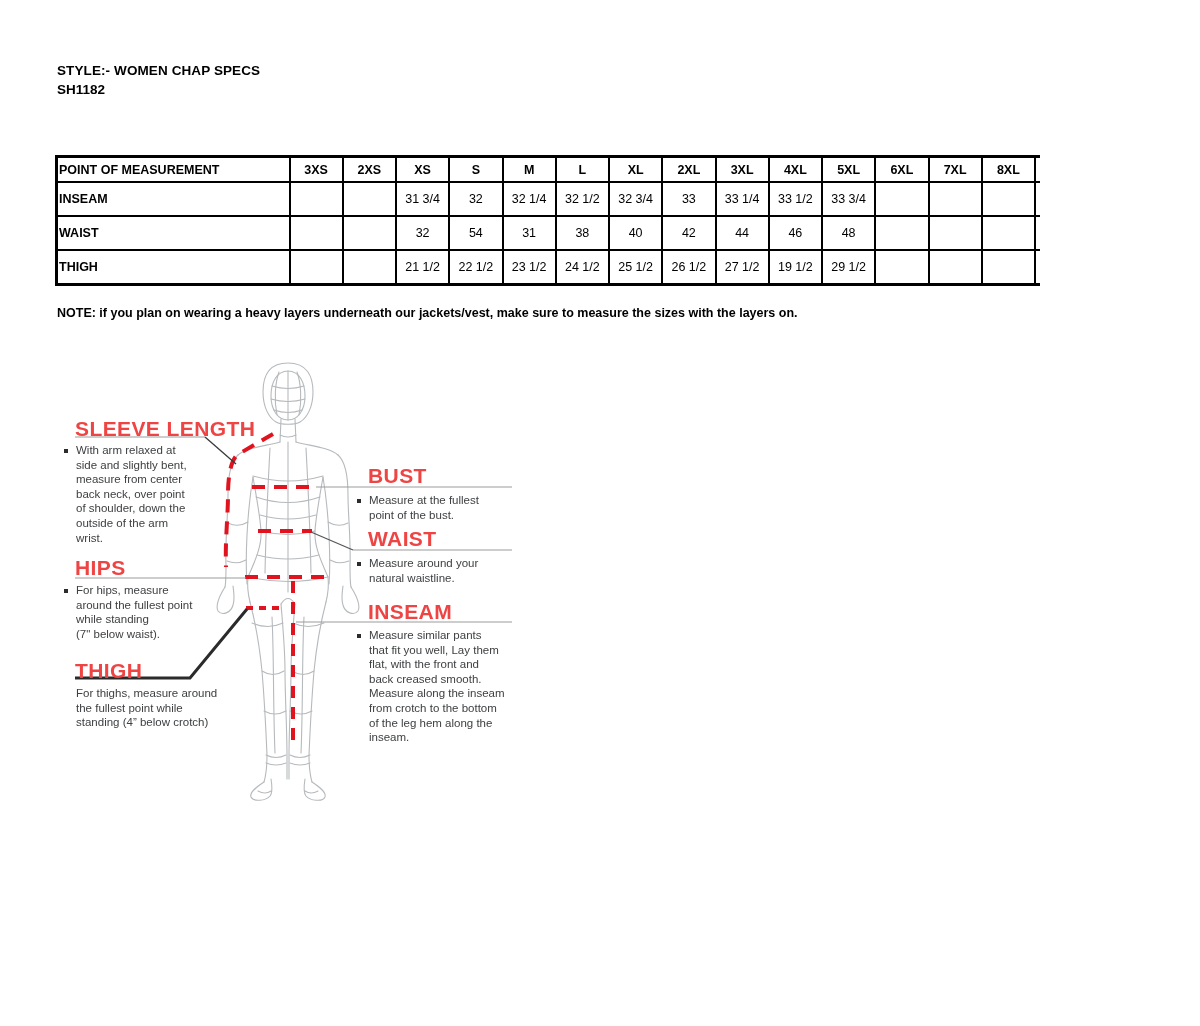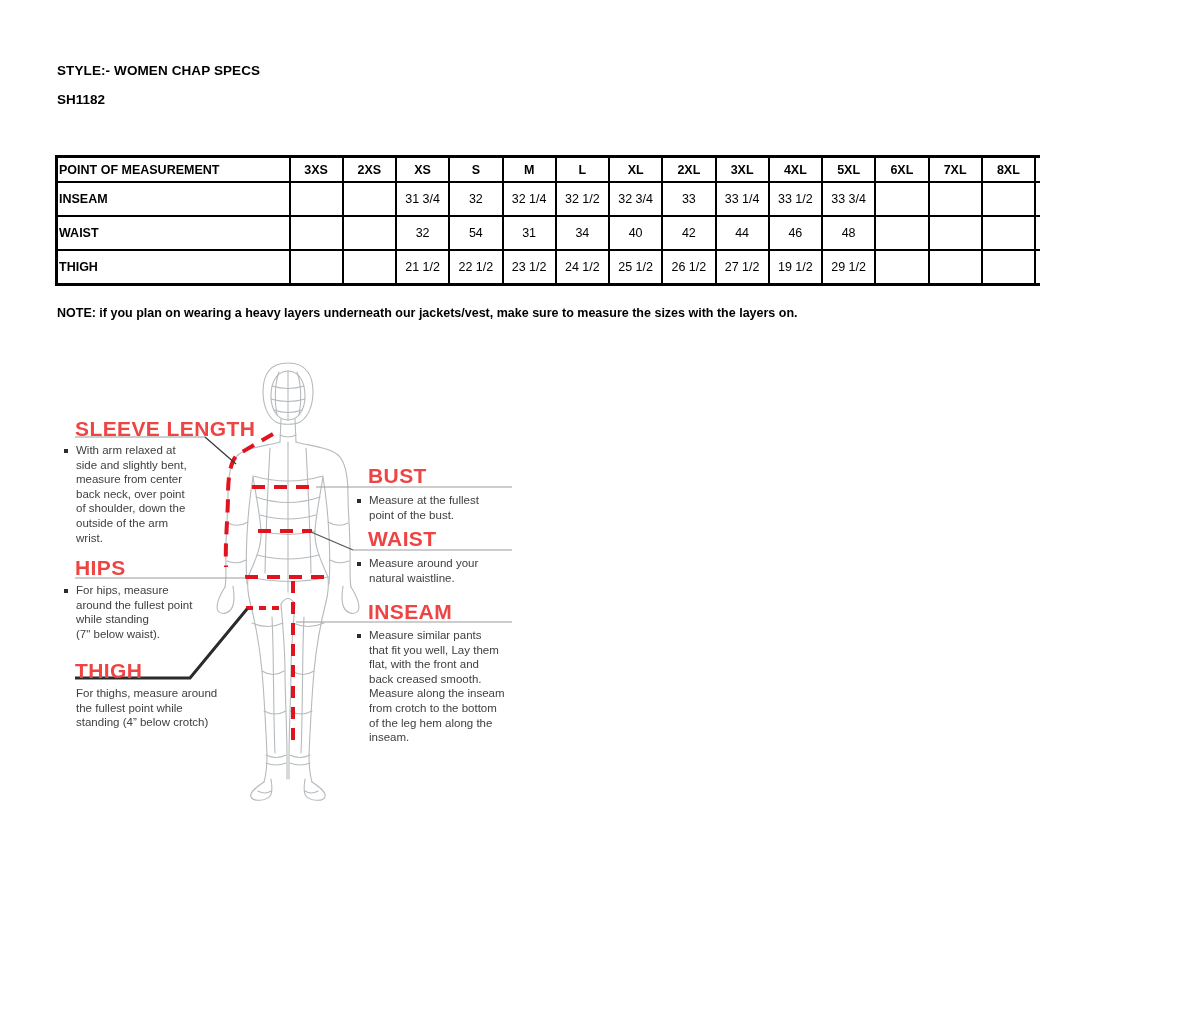--- a/index.html
+++ b/index.html
@@ -2,21 +2,21 @@
 <html><head>
 <meta charset="utf-8">
 <style>
   html,body{margin:0;padding:0;background:#fff;}
   .page{position:relative;width:1040px;height:1026px;background:#fff;overflow:hidden;
         font-family:"Liberation Sans",sans-serif;color:#000;}
 
   
   .title-block{position:absolute;left:57px;top:63px;}
   .title-line{font-size:13.5px;font-weight:bold;letter-spacing:.1px;}
-  .style-number{font-size:13.5px;font-weight:bold;margin-top:14px;}
+  .style-number{font-size:13.5px;font-weight:bold;margin-top:4px;}
 
   
   .size-table-wrap{position:absolute;left:55px;top:155px;width:1088px;}
   table.size-table{width:100%;border-collapse:collapse;table-layout:fixed;
                    border:3px solid #000;}
   table.size-table th,table.size-table td{border:2px solid #000;
                    font-size:12.5px;text-align:center;vertical-align:middle;
                    overflow:hidden;white-space:nowrap;}
   table.size-table thead th{height:21px;font-weight:bold;}
   table.size-table tbody td{height:30px;font-weight:normal;}
@@ -107,21 +107,21 @@
             <td></td>
             <td></td>
           </tr>
           <tr>
             <td class="rowlabel">WAIST</td>
             <td></td>
             <td></td>
             <td>32</td>
             <td>54</td>
             <td>31</td>
-            <td>34</td>
+            <td>38</td>
             <td>40</td>
             <td>42</td>
             <td>44</td>
             <td>46</td>
             <td>48</td>
             <td></td>
             <td></td>
             <td></td>
             <td></td>
             <td></td>

